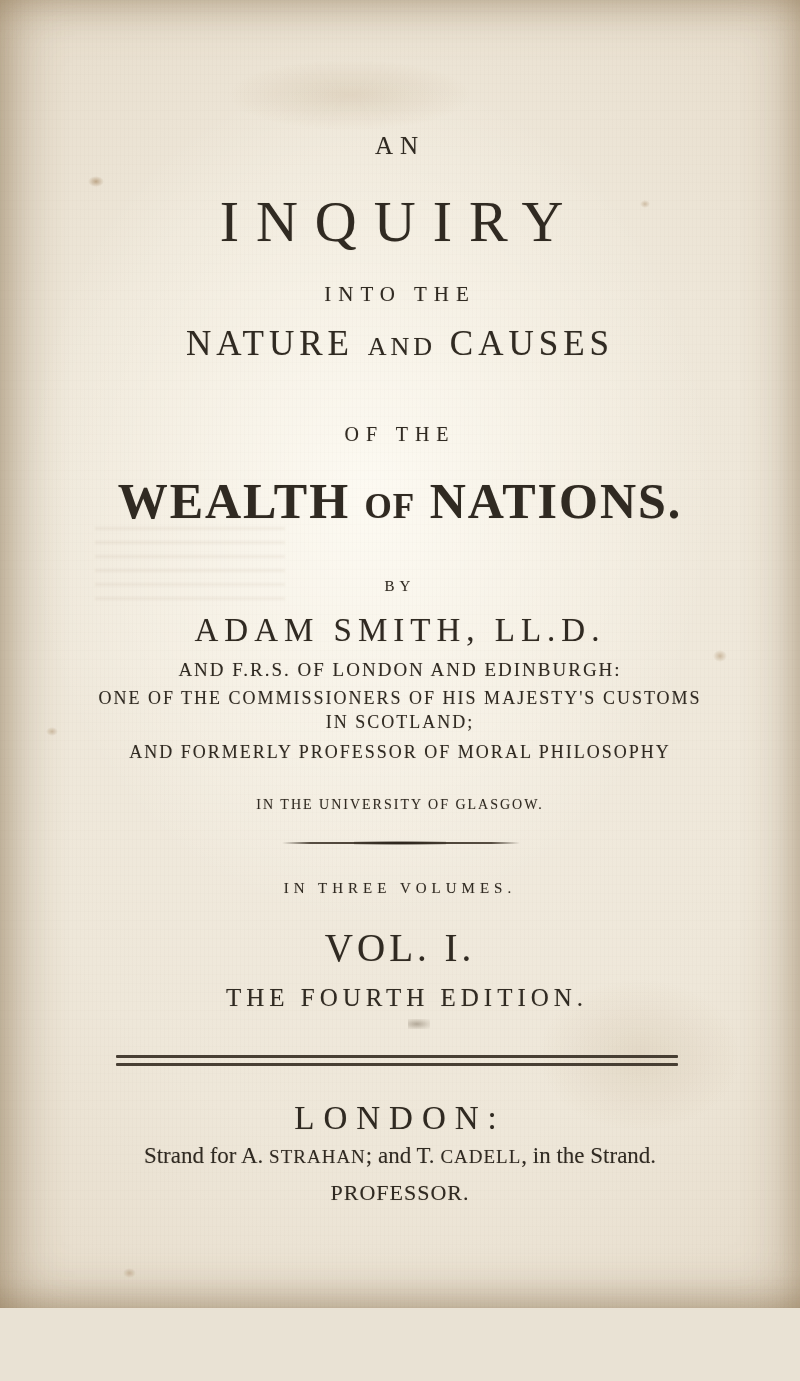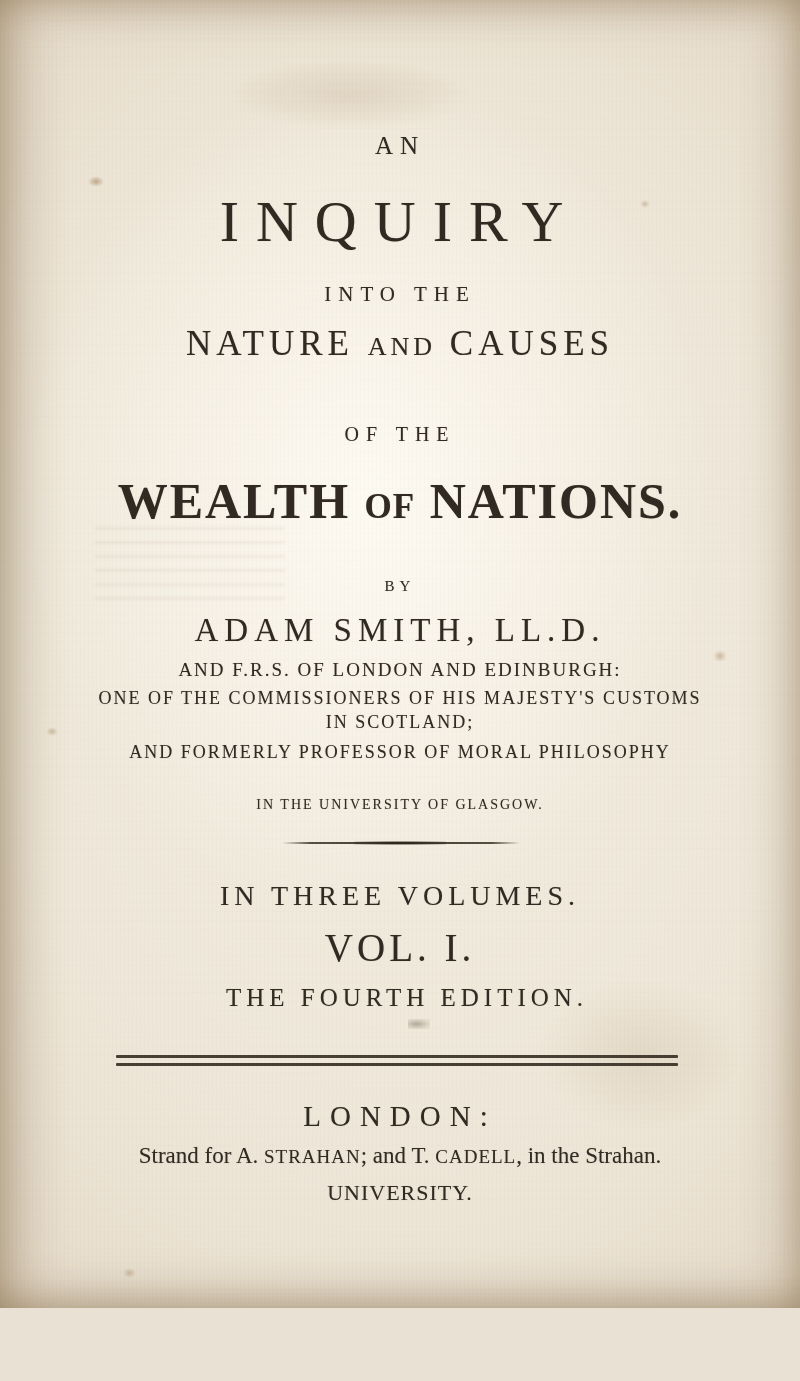--- a/index.html
+++ b/index.html
@@ -184,21 +184,21 @@
     position: absolute;
     left: 72px;
     top: 0;
     width: 92px;
     height: 4px;
     background: radial-gradient(ellipse at center, rgba(40,33,24,0.95) 0%, rgba(40,33,24,0.25) 70%, rgba(40,33,24,0) 100%);
   }
 
   .l-vols {
     position: absolute; left: 0; right: 0; top: 880px;
-    font-size: 28px; letter-spacing: 5px;
+    font-size: 15px; letter-spacing: 5px;
   }
   .l-vol {
     position: absolute; left: 0; right: 0; top: 925px;
     font-size: 39px; letter-spacing: 4px;
   }
   .l-edition {
     position: absolute; left: 0; right: 0; top: 984px;
     font-size: 25px; letter-spacing: 5px; margin-left: 14px;
   }
 
@@ -218,21 +218,21 @@
   }
   #rule-double .r2 {
     position: absolute; left: 0; right: 0; top: 8px; height: 3px;
     background: #3a3126;
     border-radius: 1px;
     opacity: .92;
   }
 
   .l-london {
     position: absolute; left: 0; right: 0; top: 1100px;
-    font-size: 29px; letter-spacing: 9px;
+    font-size: 33px; letter-spacing: 9px;
   }
   .l-imprint {
     position: absolute; left: 0; right: 0; top: 1143px;
     font-size: 23px; letter-spacing: 0px;
   }
   .l-imprint .nm {
     font-size: 19px;
     letter-spacing: 1px;
     text-transform: uppercase;
   }
@@ -320,20 +320,20 @@
 
     <div id="blot"></div>
 
     <div id="rule-double">
       <div class="r1"></div>
       <div class="r2"></div>
     </div>
 
     <span class="ln l-london sc">LONDON:</span>
 
-    <span class="ln l-imprint"><span>Strand for A. </span><span class="nm">Strahan</span><span>; and T. </span><span class="nm">Cadell</span><span>, in the Strahan.</span></span>
-
-    <span class="ln l-year">UNIVERSITY.</span>
+    <span class="ln l-imprint"><span>Strand for A. </span><span class="nm">Strahan</span><span>; and T. </span><span class="nm">Cadell</span><span>, in the Strand.</span></span>
+
+    <span class="ln l-year">PROFESSOR.</span>
 
   </div>
 
   <div id="edges"></div>
 </div>
 
 </body></html>

